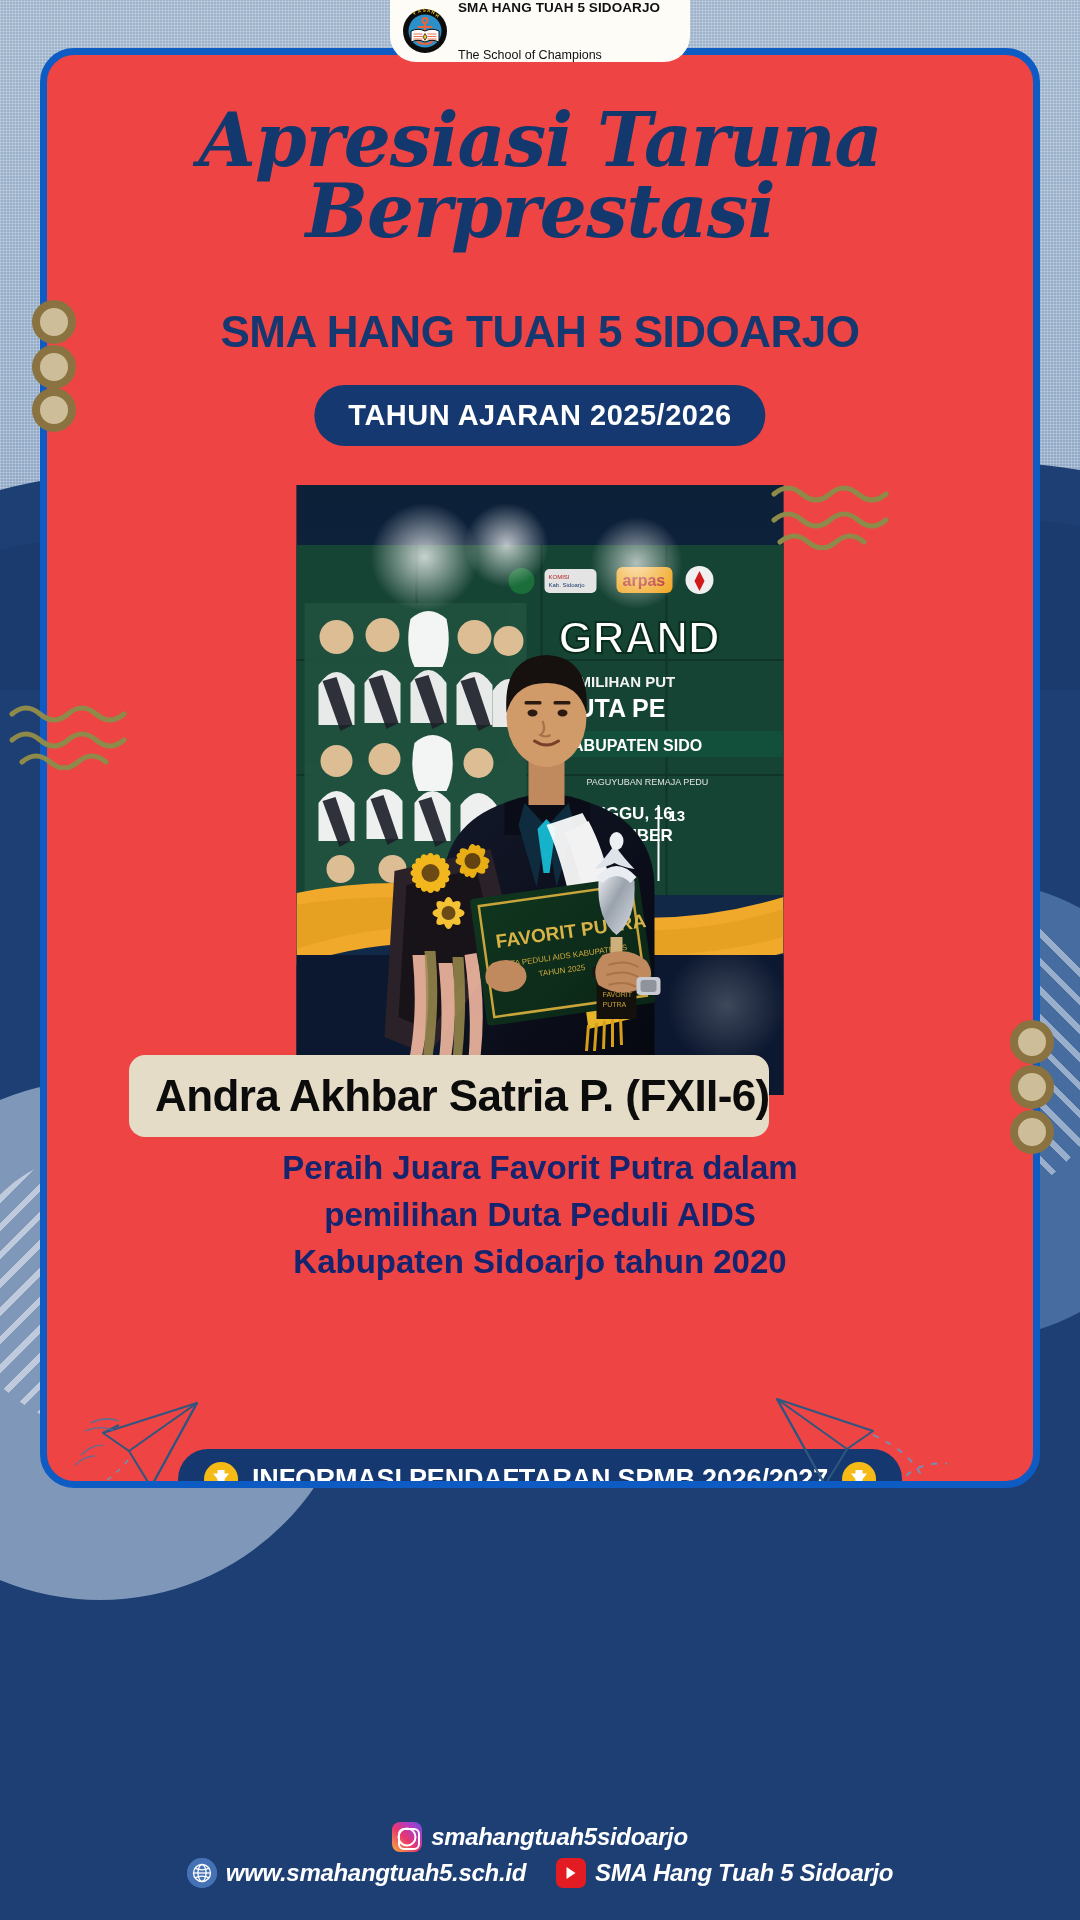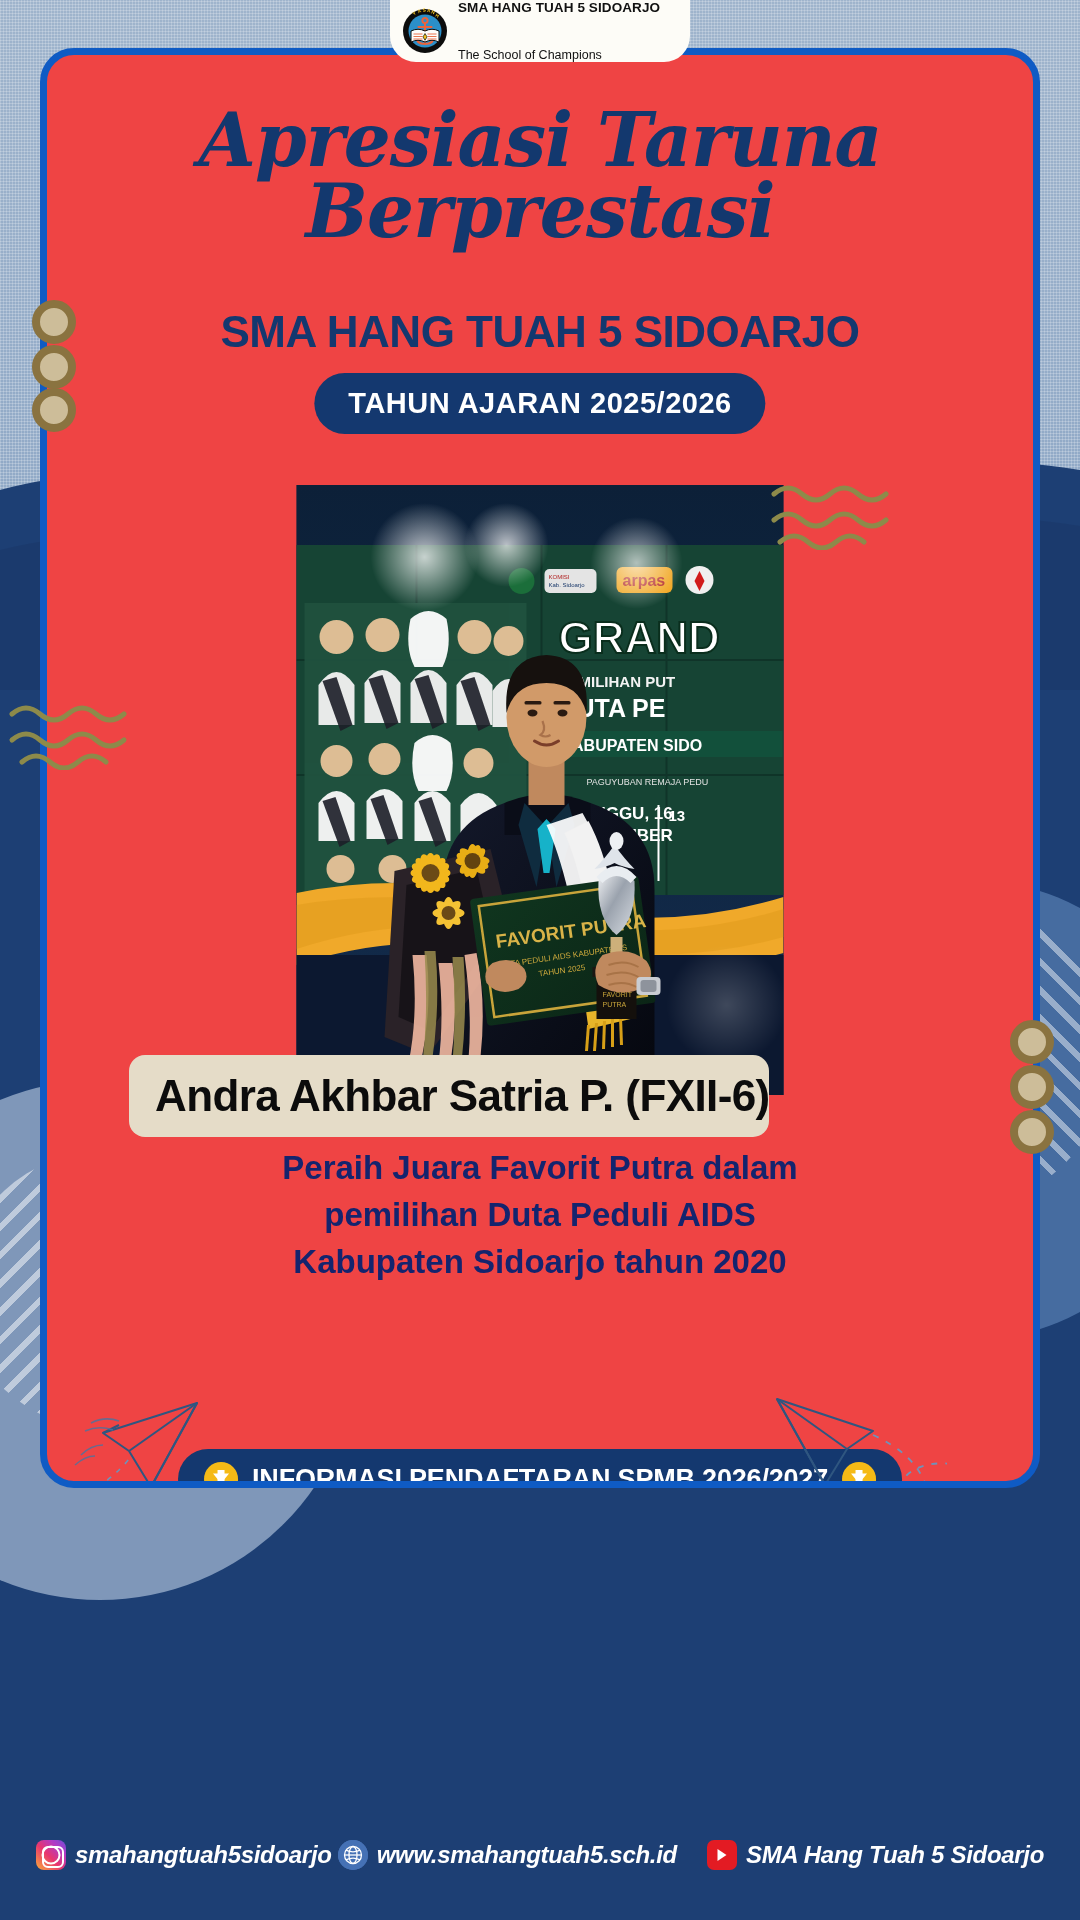--- a/index.html
+++ b/index.html
@@ -88,21 +88,21 @@
     letter-spacing:-1px;
   }
   .script-title .l2 { display:block; }
 
   .school-name {
     position:absolute; top:252px; left:0; right:0; text-align:center;
     font-size:44px; font-weight:bold; color:#14386f;
     letter-spacing:-.5px;
   }
   .year-pill {
-    position:absolute; top:318px; left:50%; transform:translateX(-50%);
+    position:absolute; top:330px; left:50%; transform:translateX(-50%);
     background:#14386f; color:#fff;
     font-size:29px; font-weight:bold; letter-spacing:.5px;
     padding:14px 34px; border-radius:40px;
     white-space:nowrap;
   }
 
   
   .photo-frame {
     position:absolute; top:430px; left:50%; transform:translateX(-50%);
     width:487px; height:610px;
@@ -168,21 +168,21 @@
   
   .squiggle { position:absolute; z-index:25; }
 
   
   .plane { position:absolute; z-index:26; }
 
   
   .footer {
     position:absolute; left:0; bottom:0; width:1080px; height:130px;
     z-index:35;
-    display:flex; align-items:center; justify-content:center;
+    display:flex; flex-direction:column; align-items:center; justify-content:center;
     gap:6px;
   }
   .frow { display:flex; align-items:center; justify-content:center; gap:30px; }
   .fitem { display:flex; align-items:center; gap:9px; }
   .fitem span.lbl {
     color:#fff; font-size:24px; font-style:italic; font-weight:bold;
     letter-spacing:-.3px; white-space:nowrap;
   }
   .sicon { width:30px; height:30px; flex:0 0 30px; position:relative; border-radius:8px; }
 

